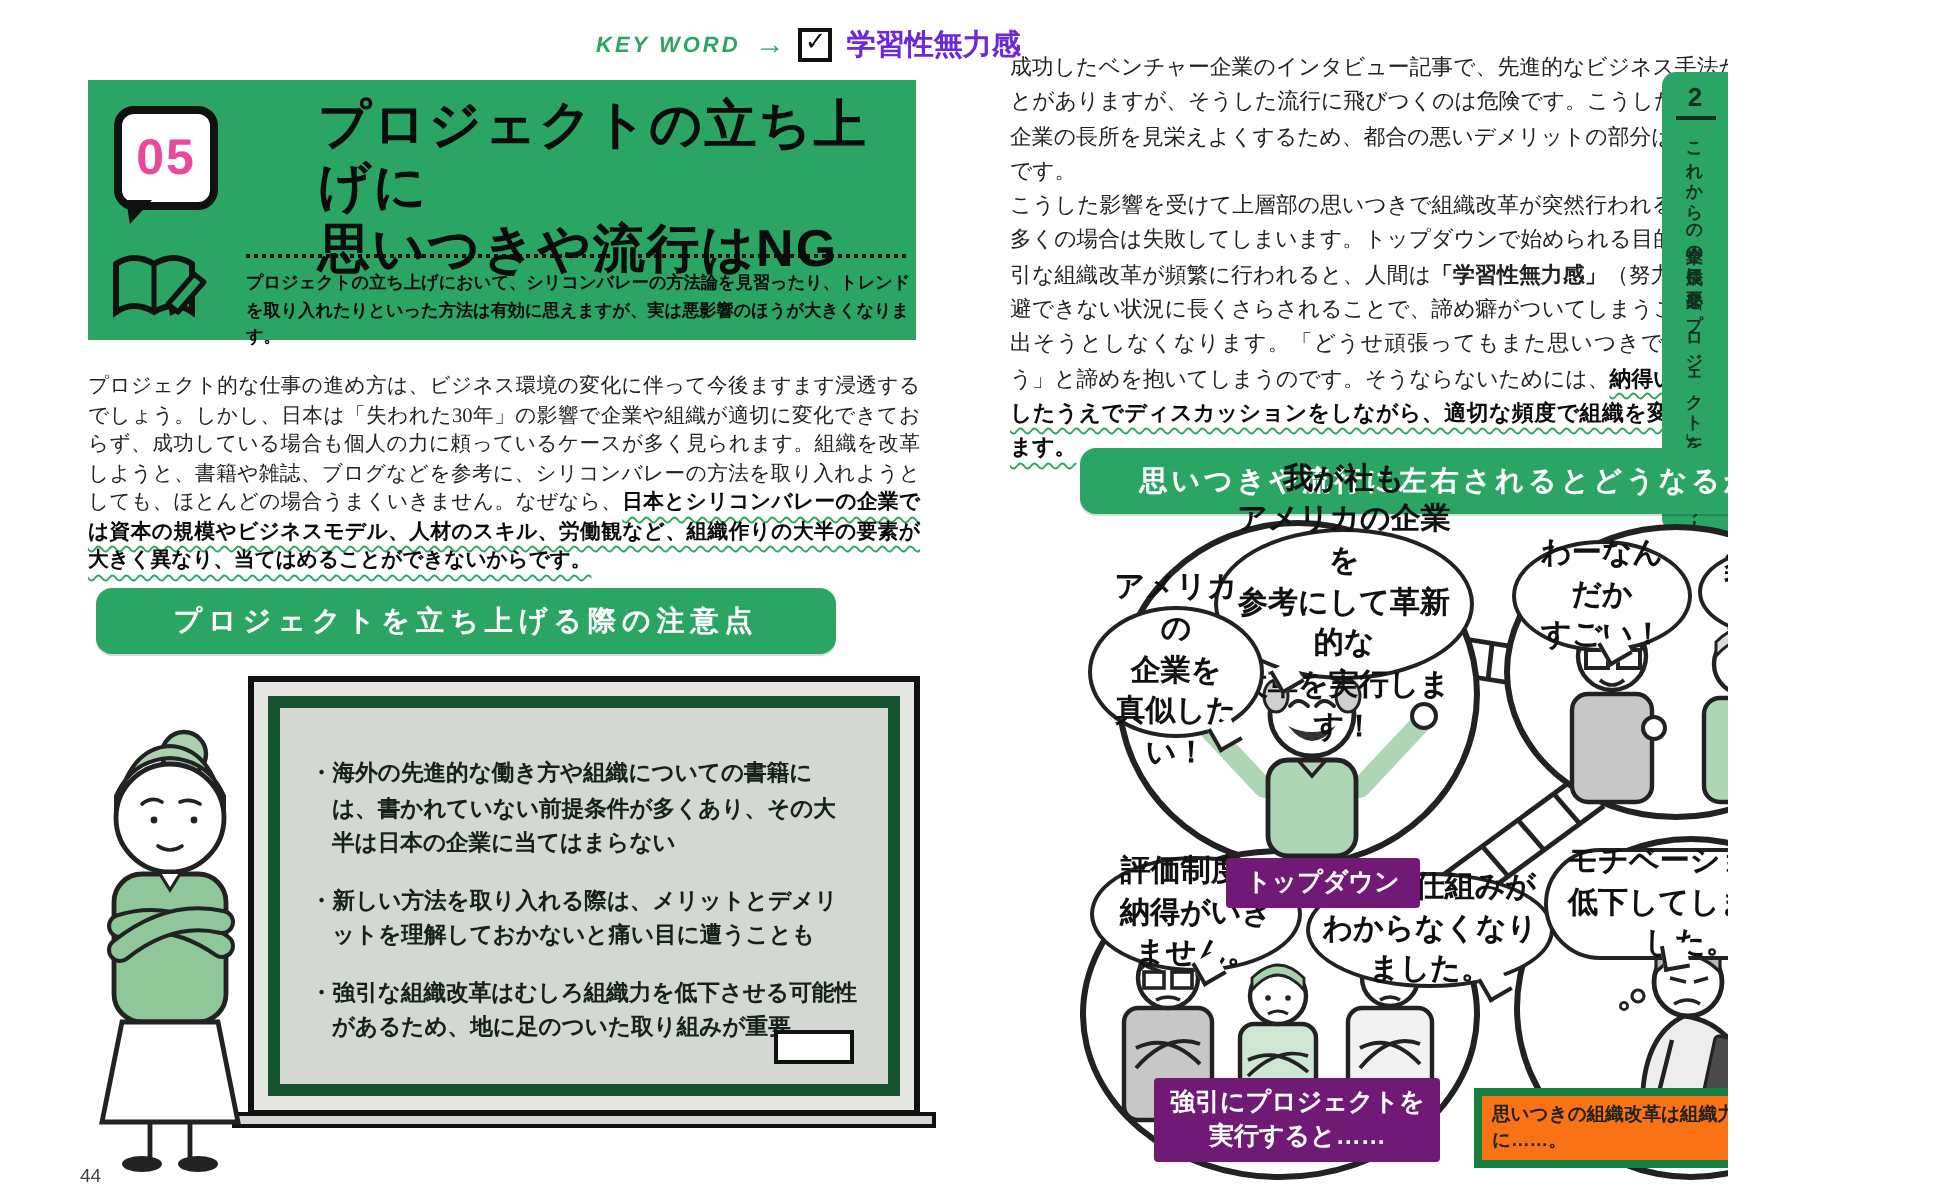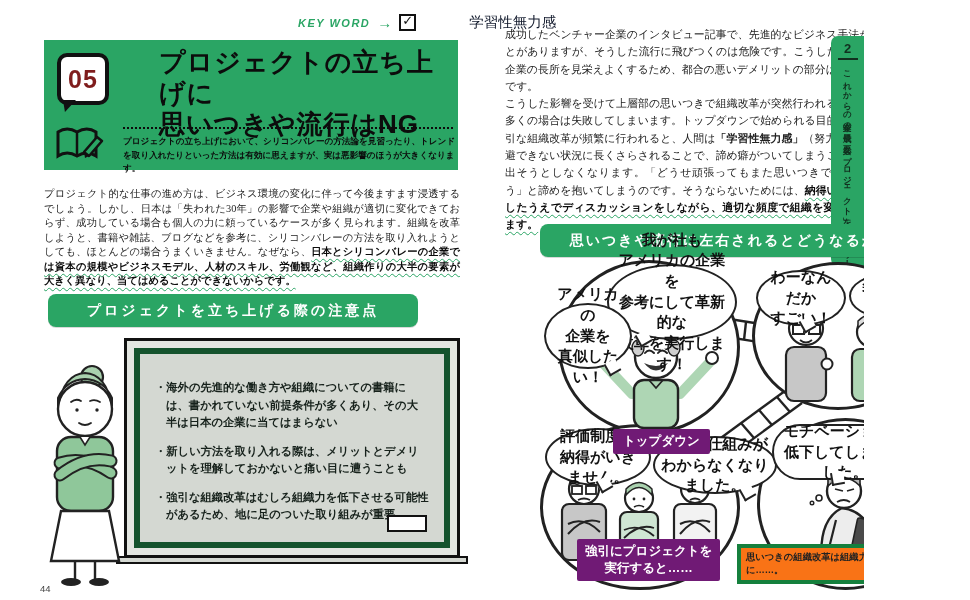--- a/index.html
+++ b/index.html
@@ -6,29 +6,29 @@
   .spread{position:relative;width:864px;height:600px;background:#fff;overflow:hidden;
           font-family:"Liberation Sans","DejaVu Sans",sans-serif;color:#1a1a1a;}
 
   
   .keyword{position:absolute;left:298px;top:13px;display:flex;align-items:center;gap:7px;}
   .kw-label{color:#2aa564;font-size:11px;font-weight:bold;font-style:italic;letter-spacing:1.5px;}
   .kw-arrow{color:#2aa564;font-size:15px;font-weight:900;}
   .kw-check{width:13px;height:13px;border:2px solid #111;display:flex;align-items:center;justify-content:center;
             font-size:13px;font-weight:900;color:#111;line-height:1;}
   .kw-check span{margin-top:-4px;}
-  .kw-term{font-size:14.5px;font-weight:400;color:#0f172a;margin-left:46px;}
+  .kw-term{font-size:14.5px;font-weight:700;color:#6d28d9;}
 
   
   .title-band{position:absolute;left:44px;top:40px;width:414px;height:130px;background:#2aa564;}
   .num-badge{position:absolute;left:13px;top:13px;width:44px;height:44px;background:#fff;
              border:4px solid #111;border-radius:10px;display:flex;align-items:center;justify-content:center;}
   .num-badge::after{content:"";position:absolute;left:2px;bottom:-11px;width:13px;height:12px;background:#111;
                     clip-path:polygon(0 0,100% 0,15% 100%);}
-  .num-text{font-size:25px;font-weight:900;color:#7f1d1d;letter-spacing:1px;}
+  .num-text{font-size:25px;font-weight:900;color:#ec4899;letter-spacing:1px;}
   .band-title{position:absolute;left:77px;top:7px;font-size:26px;line-height:31px;font-weight:900;color:#0c0c0c;letter-spacing:1px;margin-left:38px;}
   .band-sep{position:absolute;left:79px;top:87px;width:330px;border-top:2px dotted #0c0c0c;}
   .band-lead{position:absolute;left:79px;top:95px;width:334px;font-size:8.6px;font-weight:bold;line-height:13.5px;color:#0c0c0c;}
   .band-icon{position:absolute;left:10px;top:84px;}
 
   .body-text{position:absolute;left:44px;top:177px;width:416px;
              font-family:"Liberation Serif","DejaVu Serif",serif;
              font-size:10.3px;line-height:14.5px;text-align:justify;color:#222;}
   .em{font-family:"Liberation Sans","DejaVu Sans",sans-serif;font-weight:900;color:#0c0c0c;
       text-decoration:underline;text-decoration-style:wavy;text-decoration-color:#2aa564;

